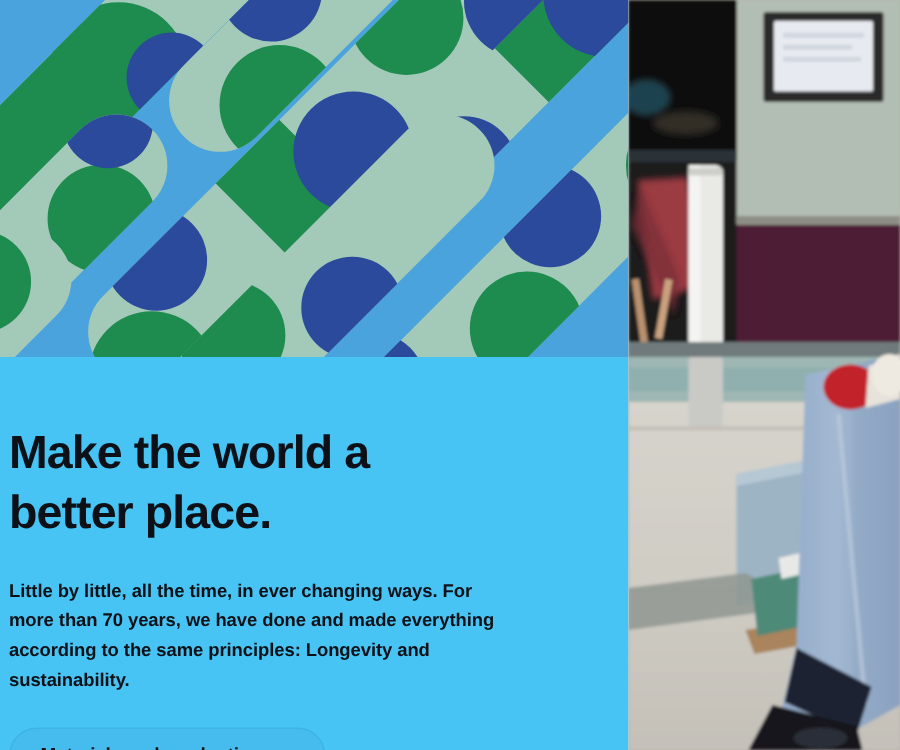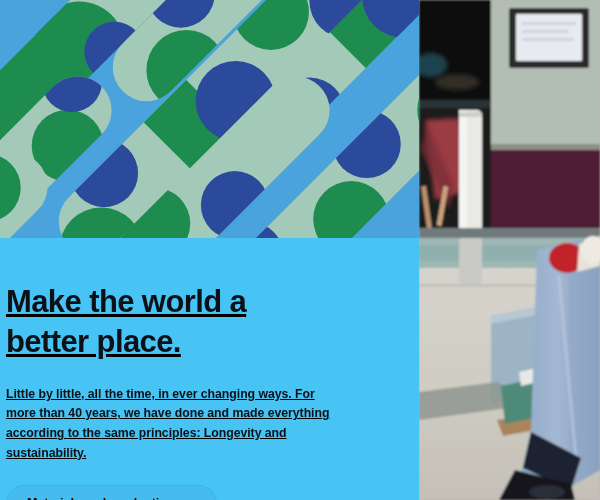--- a/index.html
+++ b/index.html
@@ -15,21 +15,20 @@
     width:600px; height:500px;
     display:flex;
   }
 
   
   .left-col {
     position:relative;
     width:419px; height:357px;
     background:#e5e5e5;
     flex:0 0 419px;
-    text-decoration:underline;
   }
 
   
   .pattern-banner {
     position:relative;
     width:419px; height:238px;
     background:#4aa3dc;
     overflow:hidden;
   }
   .pattern-banner svg { display:block; }
@@ -201,21 +200,21 @@
               <circle cx="96" cy="24" r="34" fill="#2b4a9b"></circle>
             </g>
           </g>
         </g>
       </svg>
     </div>
 
     <div class="text-panel">
       <h1 class="headline">Make the world a better place.</h1>
 
-      <p class="body-copy">Little by little, all the time, in ever changing ways. For more than 40 years, we have done and made everything according to the same principles: Longevity and sustainability.</p>
+      <p class="body-copy">Little by little, all the time, in ever changing ways. For more than 70 years, we have done and made everything according to the same principles: Longevity and sustainability.</p>
 
       <div class="cta-wrap">
         <button class="cta-button">
           <span>Materials and production</span>
           <span class="cta-arrow">→</span>
         </button>
       </div>
     </div>
   </div>
 

